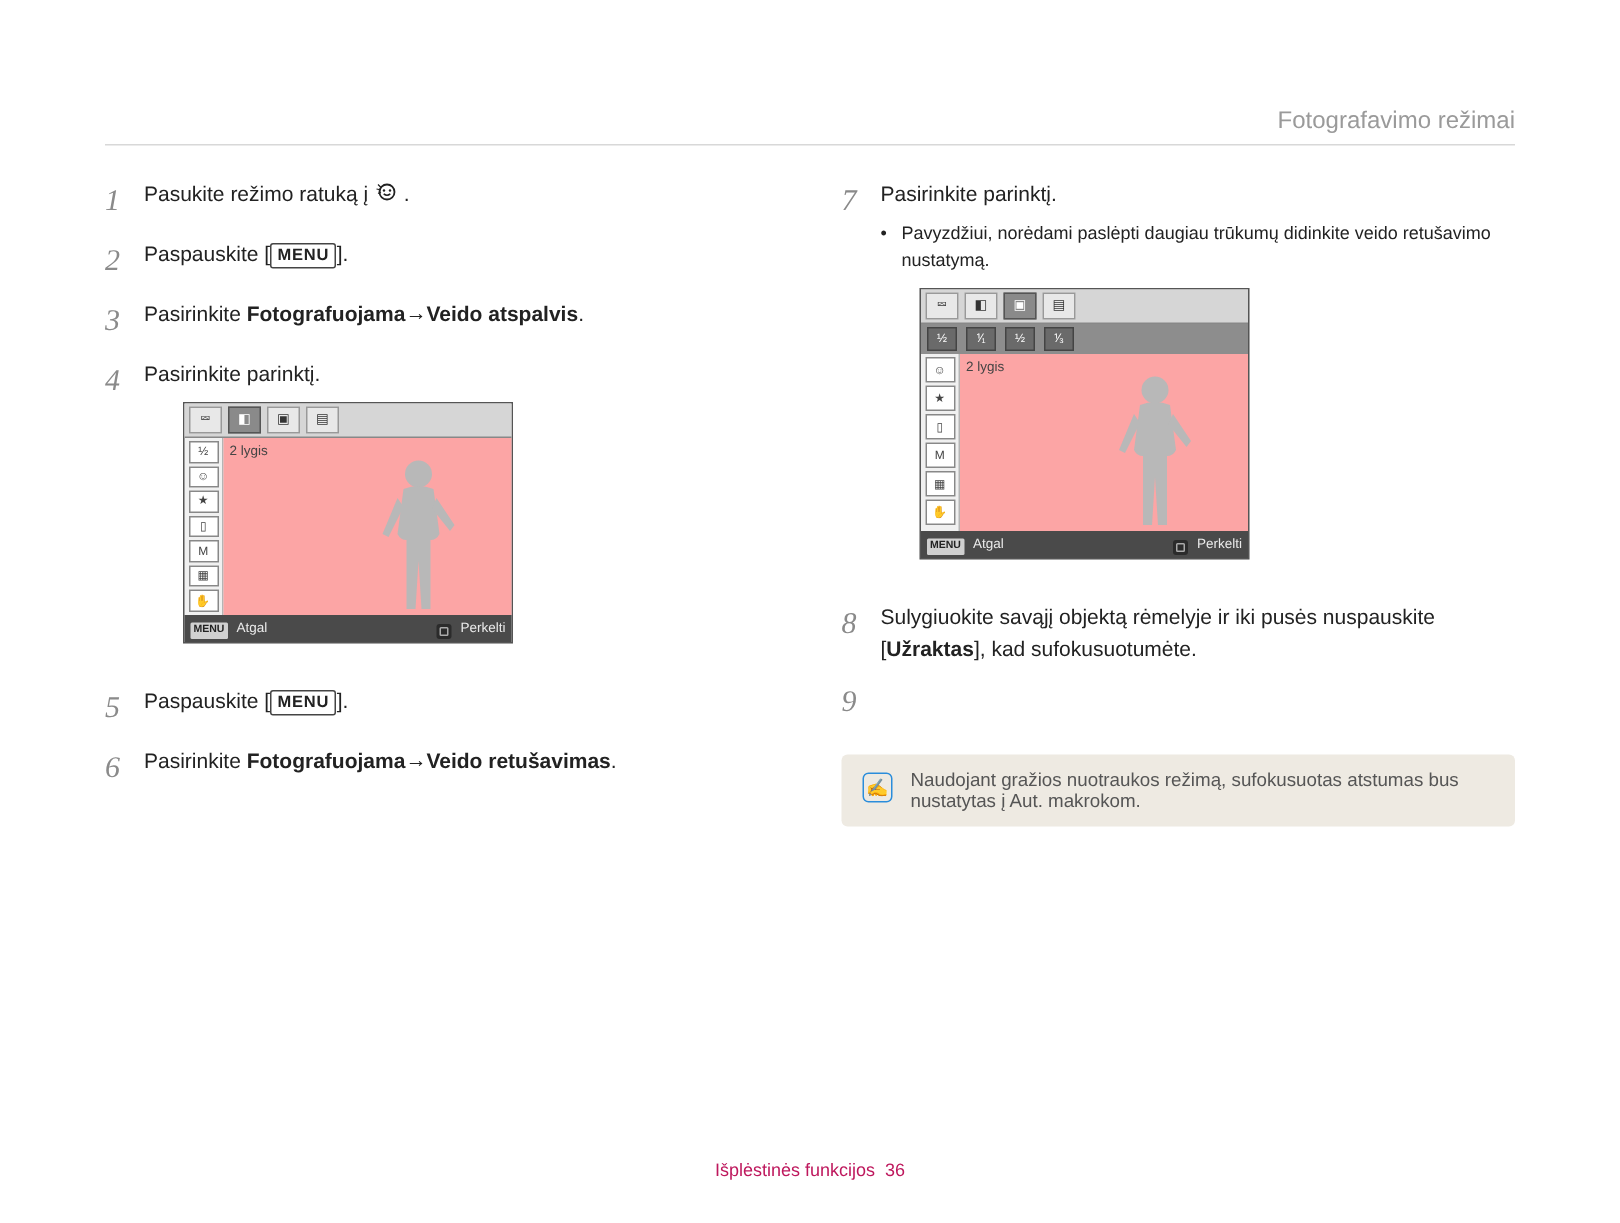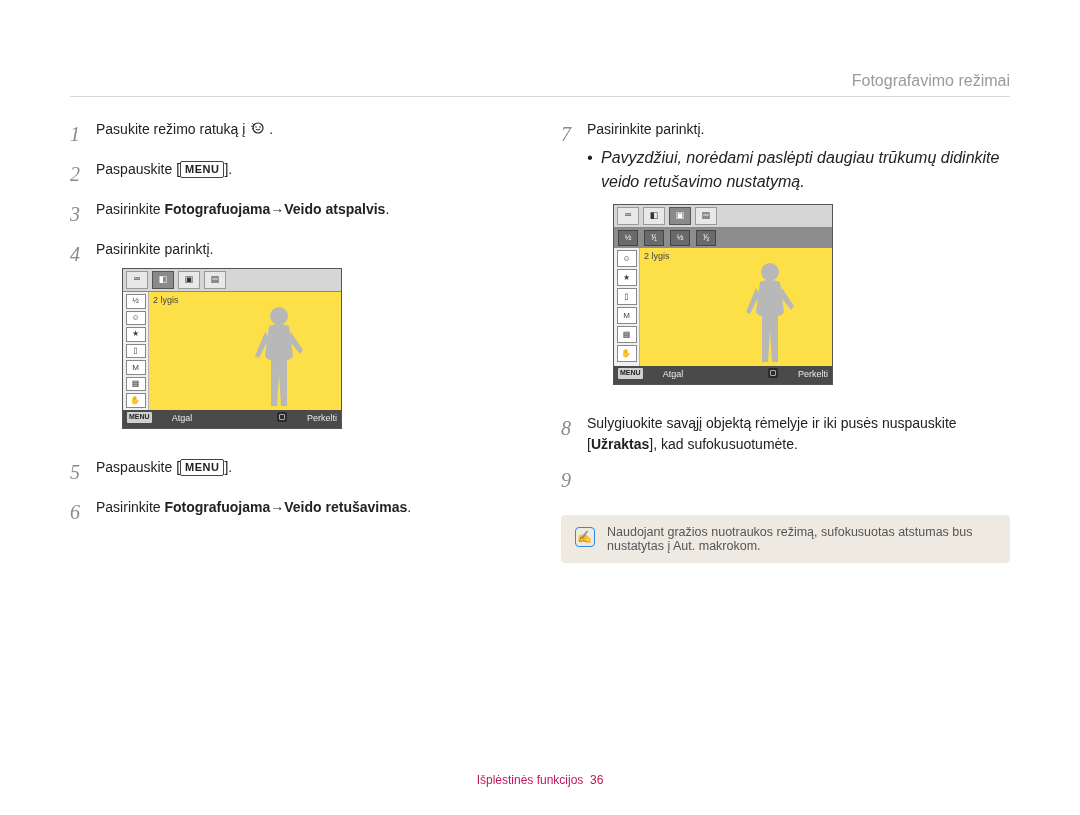--- a/index.html
+++ b/index.html
@@ -77,23 +77,22 @@
     border-radius: 2px;
     font-size: 11px;
     display: inline-block;
     line-height: 14px;
     vertical-align: 1px;
   }
   .bold-inline { font-weight: 700; }
   .bullet-sub {
     margin: 6px 0 10px 0;
     padding-left: 14px;
-    font-size: 16px;
+    font-size: 12px;
     position: relative;
-    font-style: italic;
   }
   .bullet-sub::before {
     content: "•";
     position: absolute;
     left: 0;
     top: 0;
   }
   .mode-icon {
     display: inline-block;
     width: 16px; height: 16px;
@@ -158,21 +157,21 @@
   .lcd .side-icons .sic {
     width: 20px; height: 17px;
     background: #fff;
     border: 1px solid #888;
     font-size: 8px;
     display: flex; align-items: center; justify-content: center;
     color: #444;
   }
   .lcd .canvas {
     flex: 1;
-    background: #fde047;
+    background: #fca5a5;
     position: relative;
     overflow: hidden;
   }
   .lcd .level-label {
     position: absolute;
     top: 2px; left: 4px;
     font-size: 9px;
     color: #444;
   }
   .lcd .person {
@@ -180,23 +179,23 @@
     right: 34px;
     bottom: 0;
     width: 60px;
     height: 108px;
   }
   .lcd .footer {
     background: #4a4a4a;
     color: #eaeaea;
     font-size: 9px;
     display: flex;
-    align-items: flex-start;
+    align-items: flex-end;
     padding: 2px 4px;
-    gap: 20px;
+    gap: 6px;
   }
   .lcd .footer .fmenu {
     background: #d0d0d0;
     color: #222;
     font-weight: 700;
     font-size: 7px;
     padding: 0 2px;
     border-radius: 1px;
   }
   .lcd .footer .spacer { flex: 1; }

